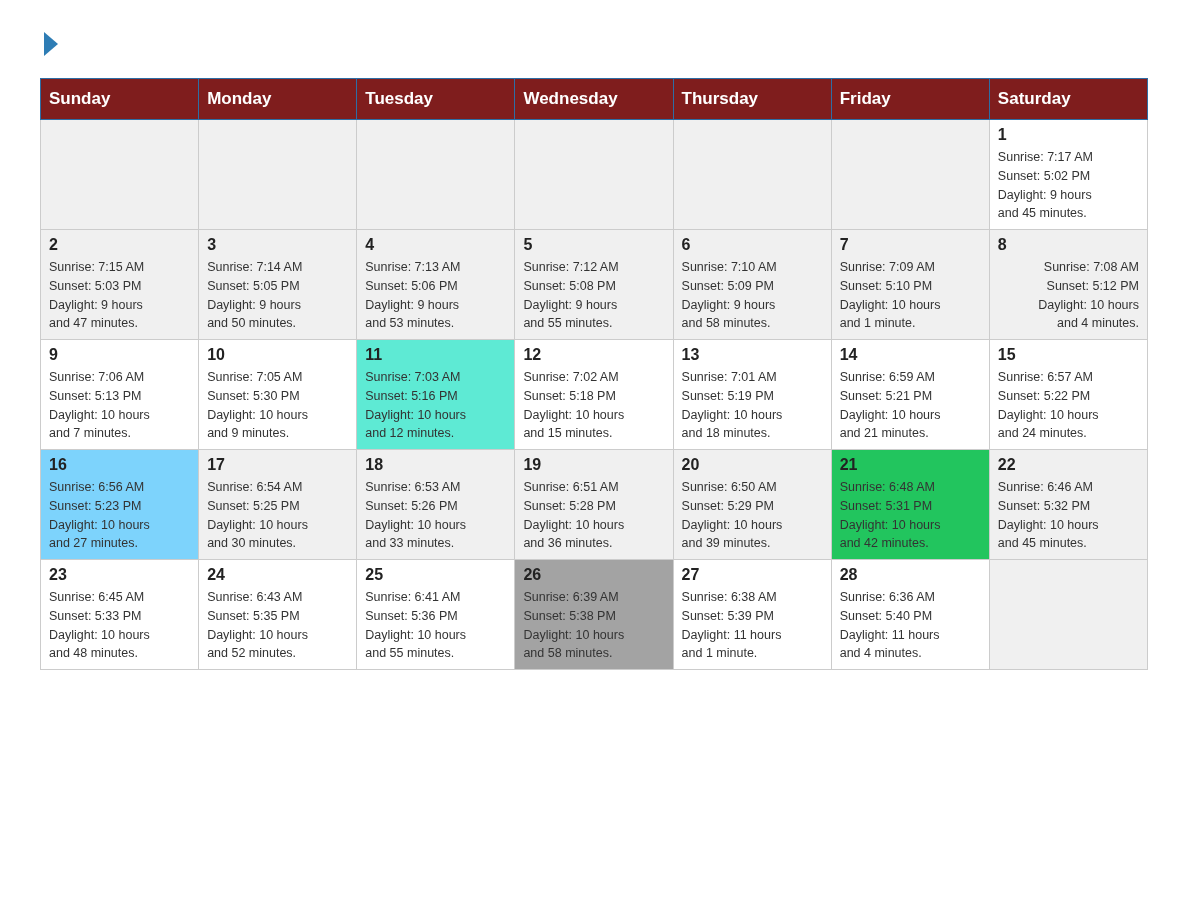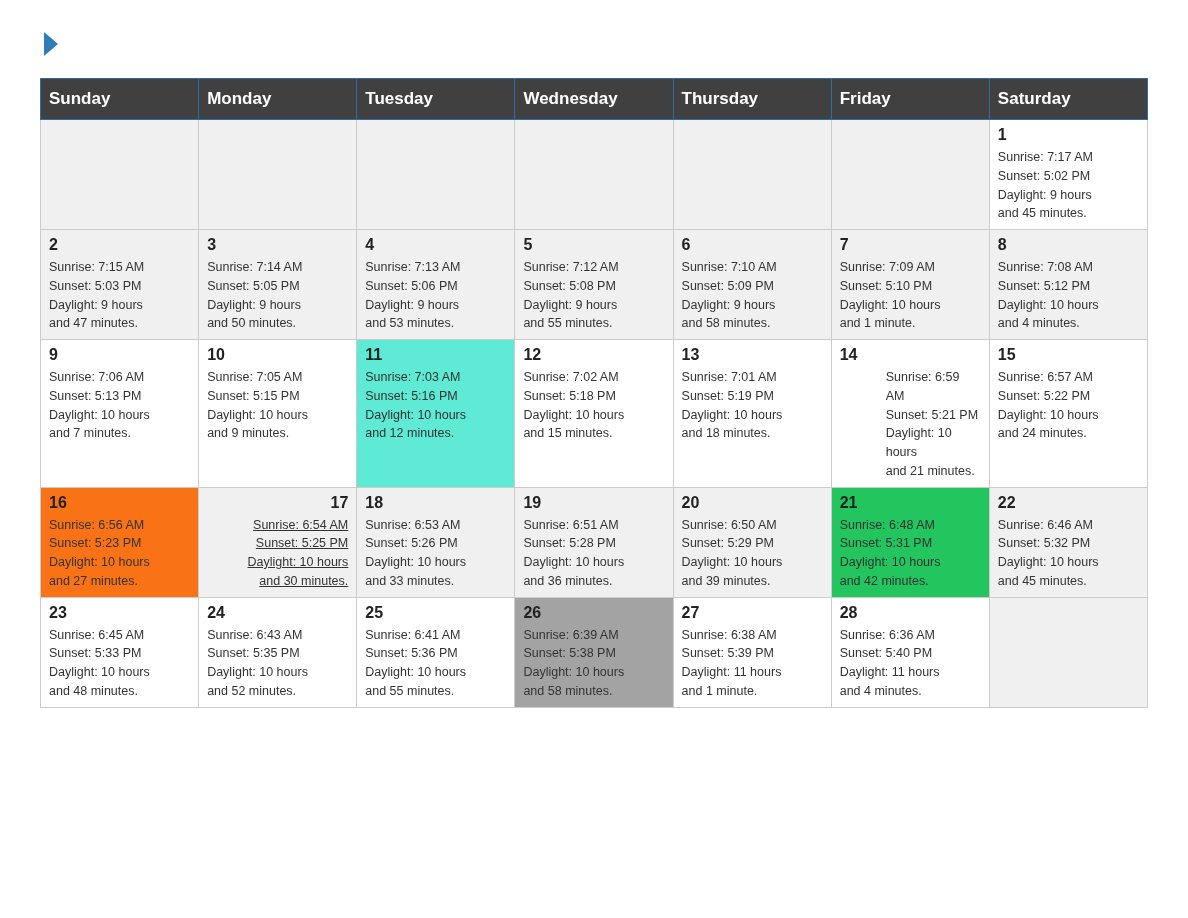--- a/index.html
+++ b/index.html
@@ -60,21 +60,21 @@
       font-size: 22px;
       color: #444;
       margin-top: 4px;
     }
     table {
       width: 100%;
       border-collapse: collapse;
       table-layout: fixed;
     }
     thead tr th {
-      background-color: #404040;
+      background-color: #7f1d1d;
       color: #fff;
       font-size: 17px;
       font-weight: bold;
       padding: 10px 8px;
       text-align: left;
       border: 1px solid #2e6da4;
     }
     tbody tr td {
       border: 1px solid #ccc;
       vertical-align: top;
@@ -190,38 +190,38 @@
         </td>
         <td style="background-color: rgb(240, 240, 240);">
           <div class="day-number">7</div>
           <div class="day-info" style="white-space: pre-line;">Sunrise: 7:09 AM
 Sunset: 5:10 PM
 Daylight: 10 hours
 and 1 minute.</div>
         </td>
         <td style="background-color: rgb(240, 240, 240);">
           <div class="day-number">8</div>
-          <div class="day-info" style="white-space: pre-line;">Sunrise: 7:08 AM
+          <div class="day-info" style="white-space: pre-line; text-align: right;">Sunrise: 7:08 AM
 Sunset: 5:12 PM
 Daylight: 10 hours
 and 4 minutes.</div>
         </td>
       </tr>
       <tr>
         <td style="background-color: rgb(255, 255, 255);">
           <div class="day-number">9</div>
           <div class="day-info" style="white-space: pre-line;">Sunrise: 7:06 AM
 Sunset: 5:13 PM
 Daylight: 10 hours
 and 7 minutes.</div>
         </td>
         <td style="background-color: rgb(255, 255, 255);">
           <div class="day-number">10</div>
           <div class="day-info" style="white-space: pre-line;">Sunrise: 7:05 AM
-Sunset: 5:15 PM
+Sunset: 5:30 PM
 Daylight: 10 hours
 and 9 minutes.</div>
         </td>
         <td style="background-color: #5eead4;">
           <div class="day-number">11</div>
           <div class="day-info" style="white-space: pre-line;">Sunrise: 7:03 AM
 Sunset: 5:16 PM
 Daylight: 10 hours
 and 12 minutes.</div>
         </td>
@@ -234,44 +234,44 @@
         </td>
         <td style="background-color: rgb(255, 255, 255);">
           <div class="day-number">13</div>
           <div class="day-info" style="white-space: pre-line;">Sunrise: 7:01 AM
 Sunset: 5:19 PM
 Daylight: 10 hours
 and 18 minutes.</div>
         </td>
         <td style="background-color: rgb(255, 255, 255);">
           <div class="day-number">14</div>
-          <div class="day-info" style="white-space: pre-line; margin-left: 46px;">Sunrise: 6:59 AM
+          <div class="day-info" style="white-space: pre-line;">Sunrise: 6:59 AM
 Sunset: 5:21 PM
 Daylight: 10 hours
 and 21 minutes.</div>
         </td>
         <td style="background-color: rgb(255, 255, 255);">
           <div class="day-number">15</div>
           <div class="day-info" style="white-space: pre-line;">Sunrise: 6:57 AM
 Sunset: 5:22 PM
 Daylight: 10 hours
 and 24 minutes.</div>
         </td>
       </tr>
       <tr>
-        <td style="background-color: #f97316;">
+        <td style="background-color: #7dd3fc;">
           <div class="day-number">16</div>
           <div class="day-info" style="white-space: pre-line;">Sunrise: 6:56 AM
 Sunset: 5:23 PM
 Daylight: 10 hours
 and 27 minutes.</div>
         </td>
-        <td style="background-color: rgb(240, 240, 240); text-align: right;">
+        <td style="background-color: rgb(240, 240, 240);">
           <div class="day-number">17</div>
-          <div class="day-info" style="white-space: pre-line; text-decoration: underline;">Sunrise: 6:54 AM
+          <div class="day-info" style="white-space: pre-line;">Sunrise: 6:54 AM
 Sunset: 5:25 PM
 Daylight: 10 hours
 and 30 minutes.</div>
         </td>
         <td style="background-color: rgb(240, 240, 240);">
           <div class="day-number">18</div>
           <div class="day-info" style="white-space: pre-line;">Sunrise: 6:53 AM
 Sunset: 5:26 PM
 Daylight: 10 hours
 and 33 minutes.</div>

